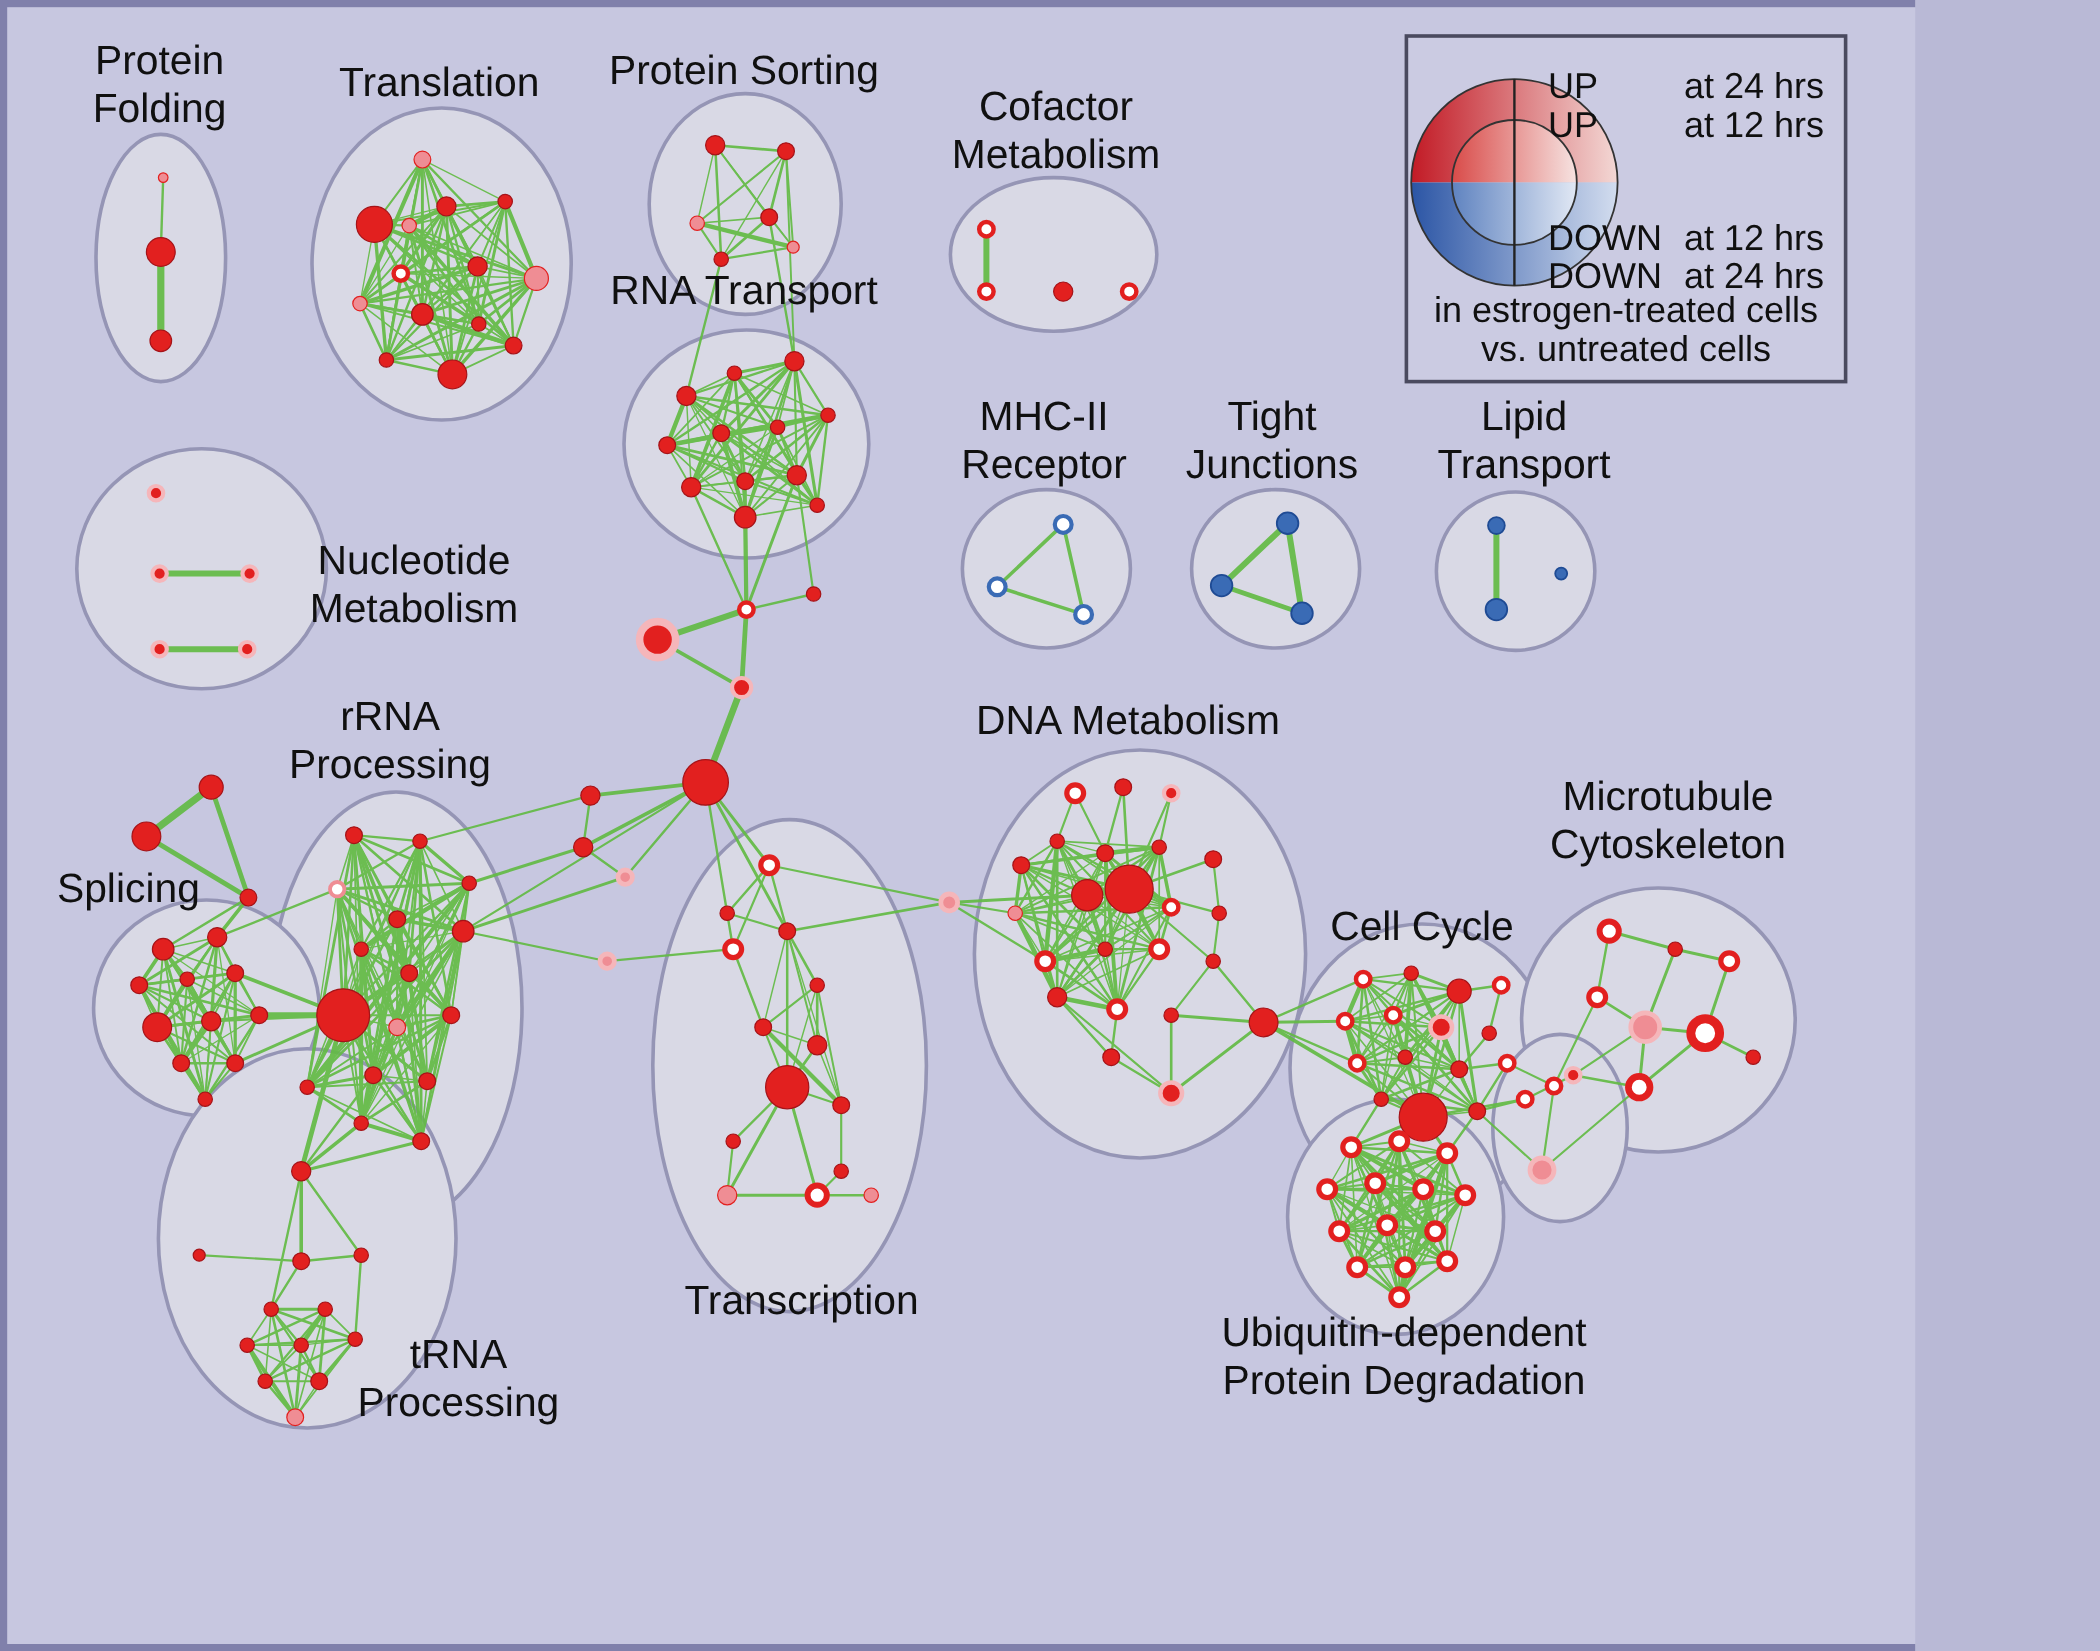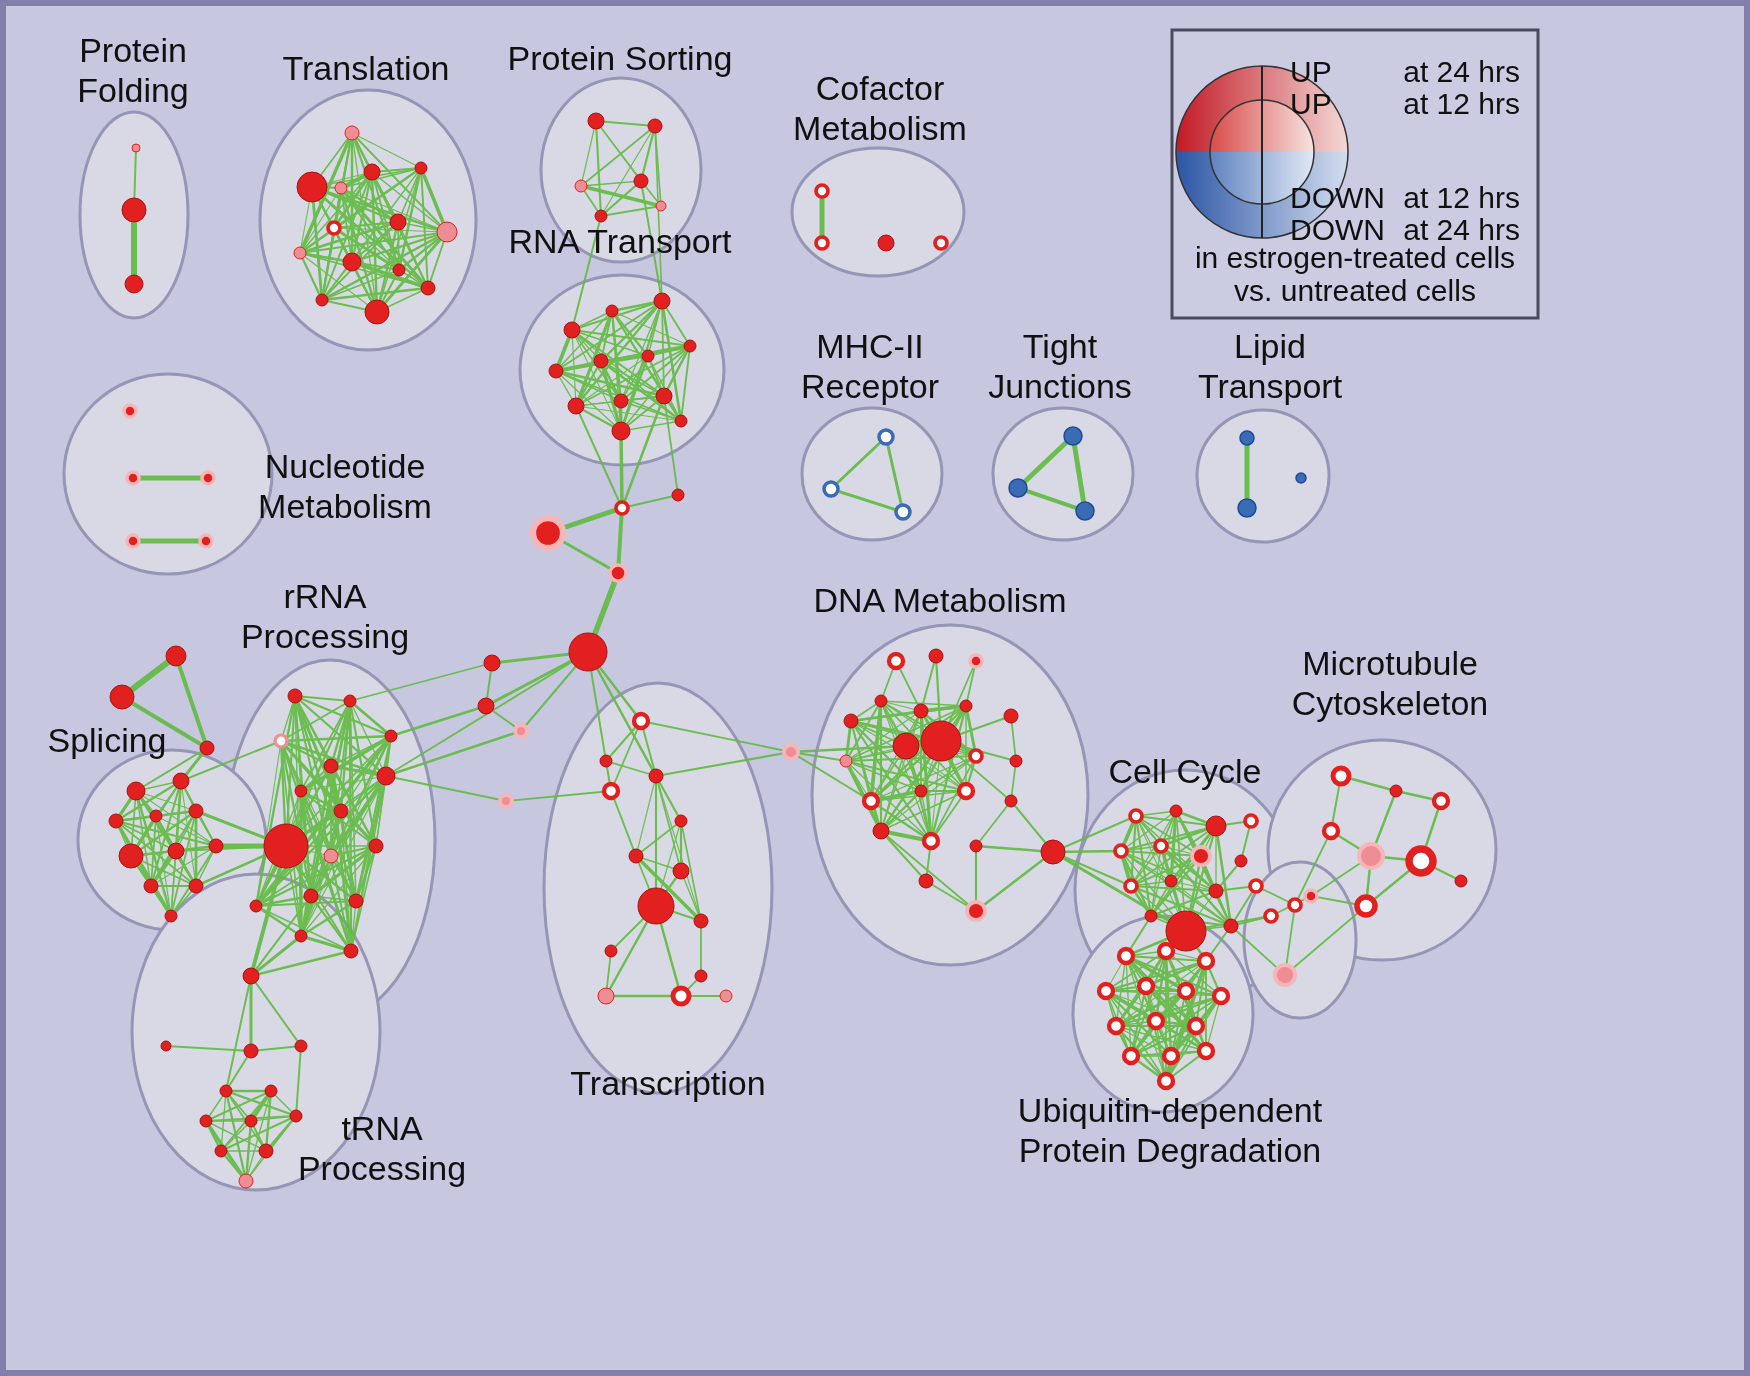--- a/index.html
+++ b/index.html
@@ -1,16 +1,16 @@
 <!DOCTYPE html>
 <html><head>
 <meta charset="utf-8">
 <style>
   html,body{margin:0;padding:0;background:#b9b9d6;}
-  #figure-wrap{position:relative;width:1750px;height:1376px;overflow:hidden;
+  #figure-wrap{position:relative;width:1596px;height:1376px;overflow:hidden;
     font-family:"Liberation Sans", sans-serif;}
   svg{display:block;}
   text{user-select:none;}
 </style>
 </head>
 <body>
 
 <div id="figure-wrap">
   <svg id="figure-svg" width="1750" height="1376" viewBox="0 0 1750 1376">
       <rect x="0" y="0" width="1750" height="1376" fill="#c7c7e0"></rect>

